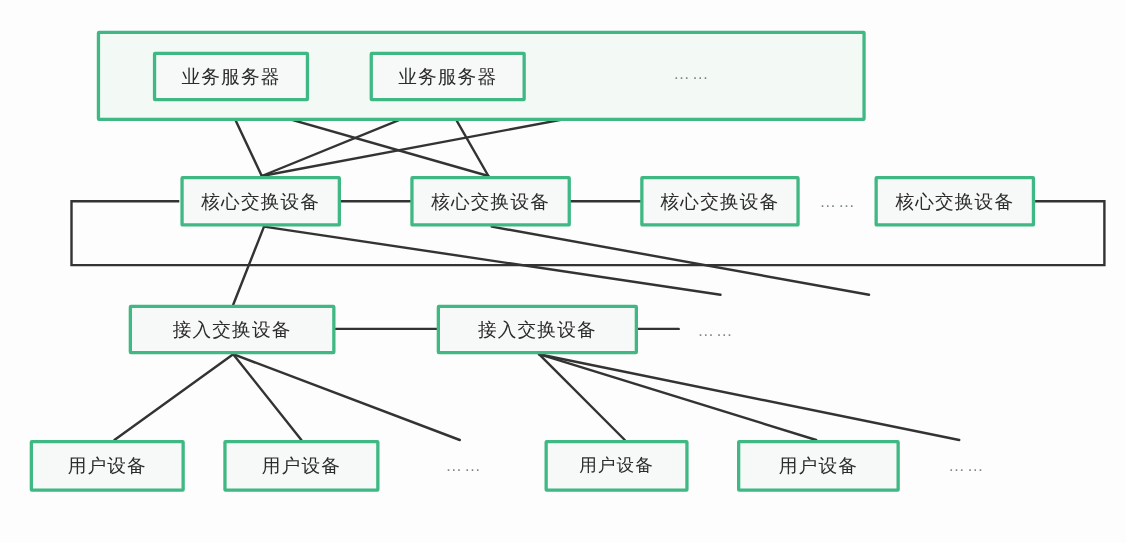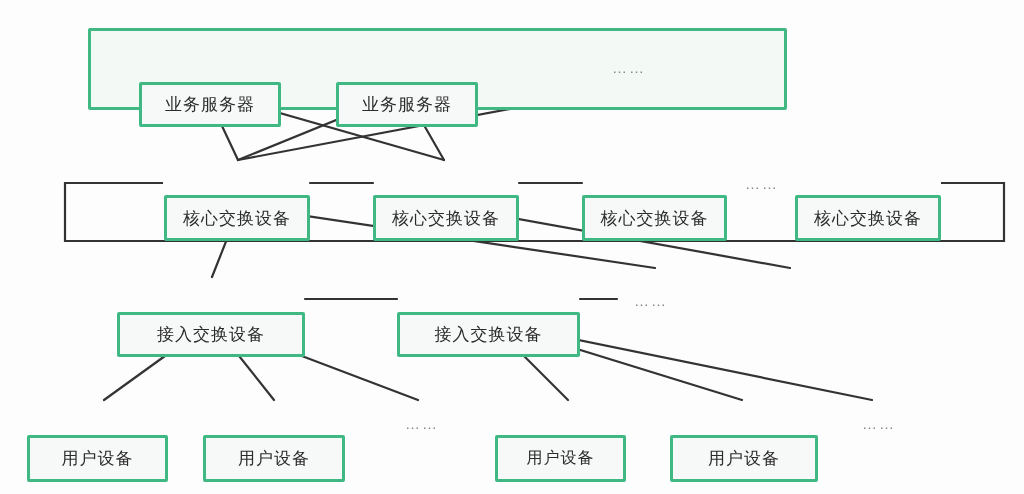--- a/index.html
+++ b/index.html
@@ -23,21 +23,20 @@
     position:absolute;
     border:3px solid #3fb883;
     background:#f6f9f7;
     box-sizing:border-box;
     display:flex;align-items:center;justify-content:center;
     color:#2b2b2b;
     font-size:17px;
     letter-spacing:1px;
     white-space:nowrap;
     border-radius:2px;
-    margin-top:35px;
   }
   .node.small{font-size:16px;}
   .ellip{
     position:absolute;
     color:#7e8a85;
     font-size:15px;
     letter-spacing:2px;
     white-space:nowrap;
     user-select:none;
   }

